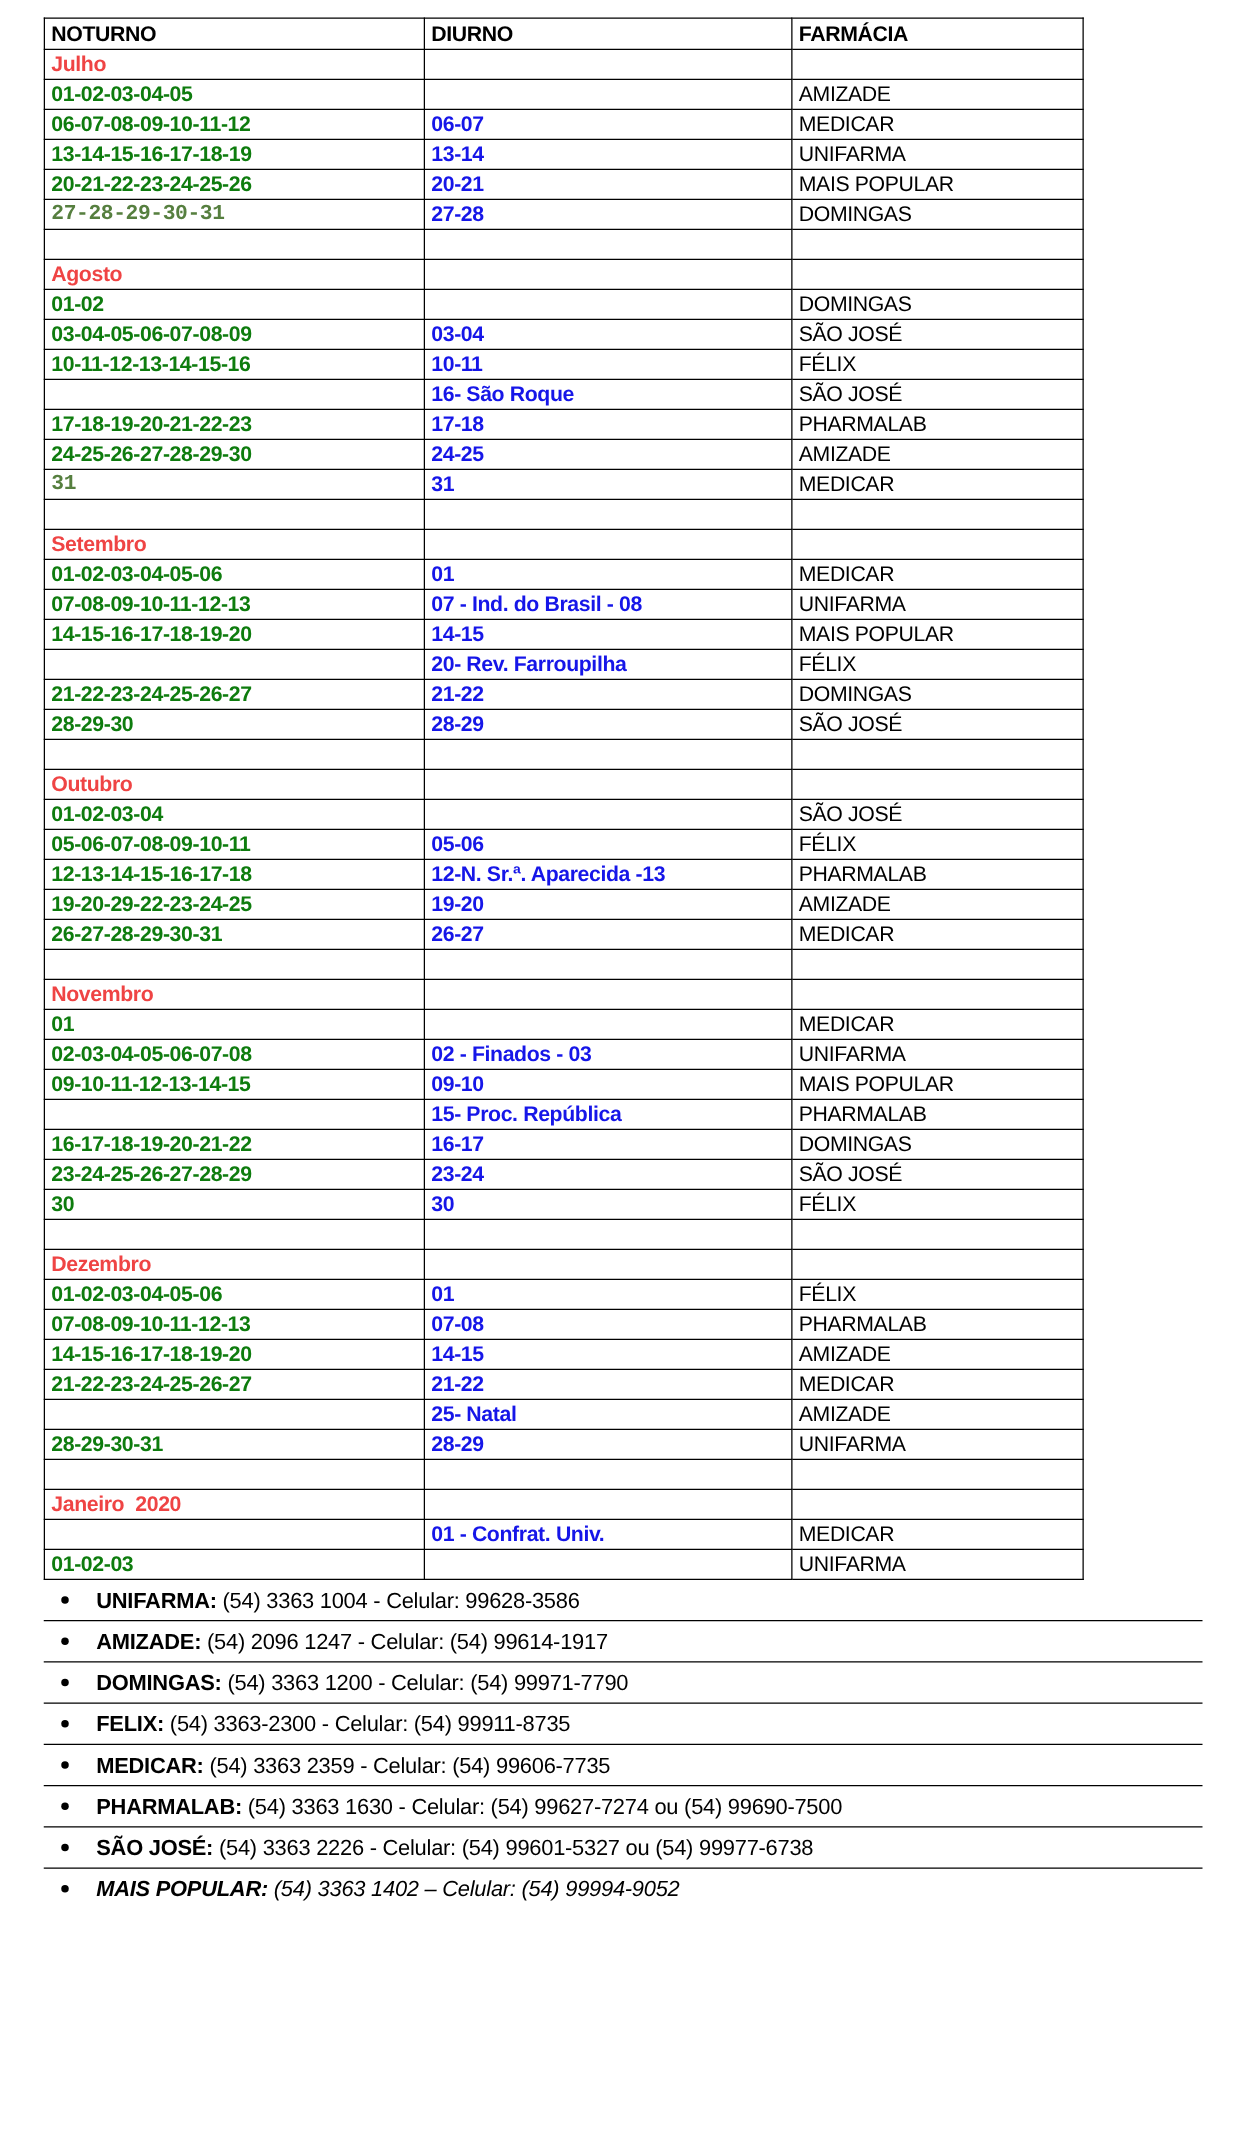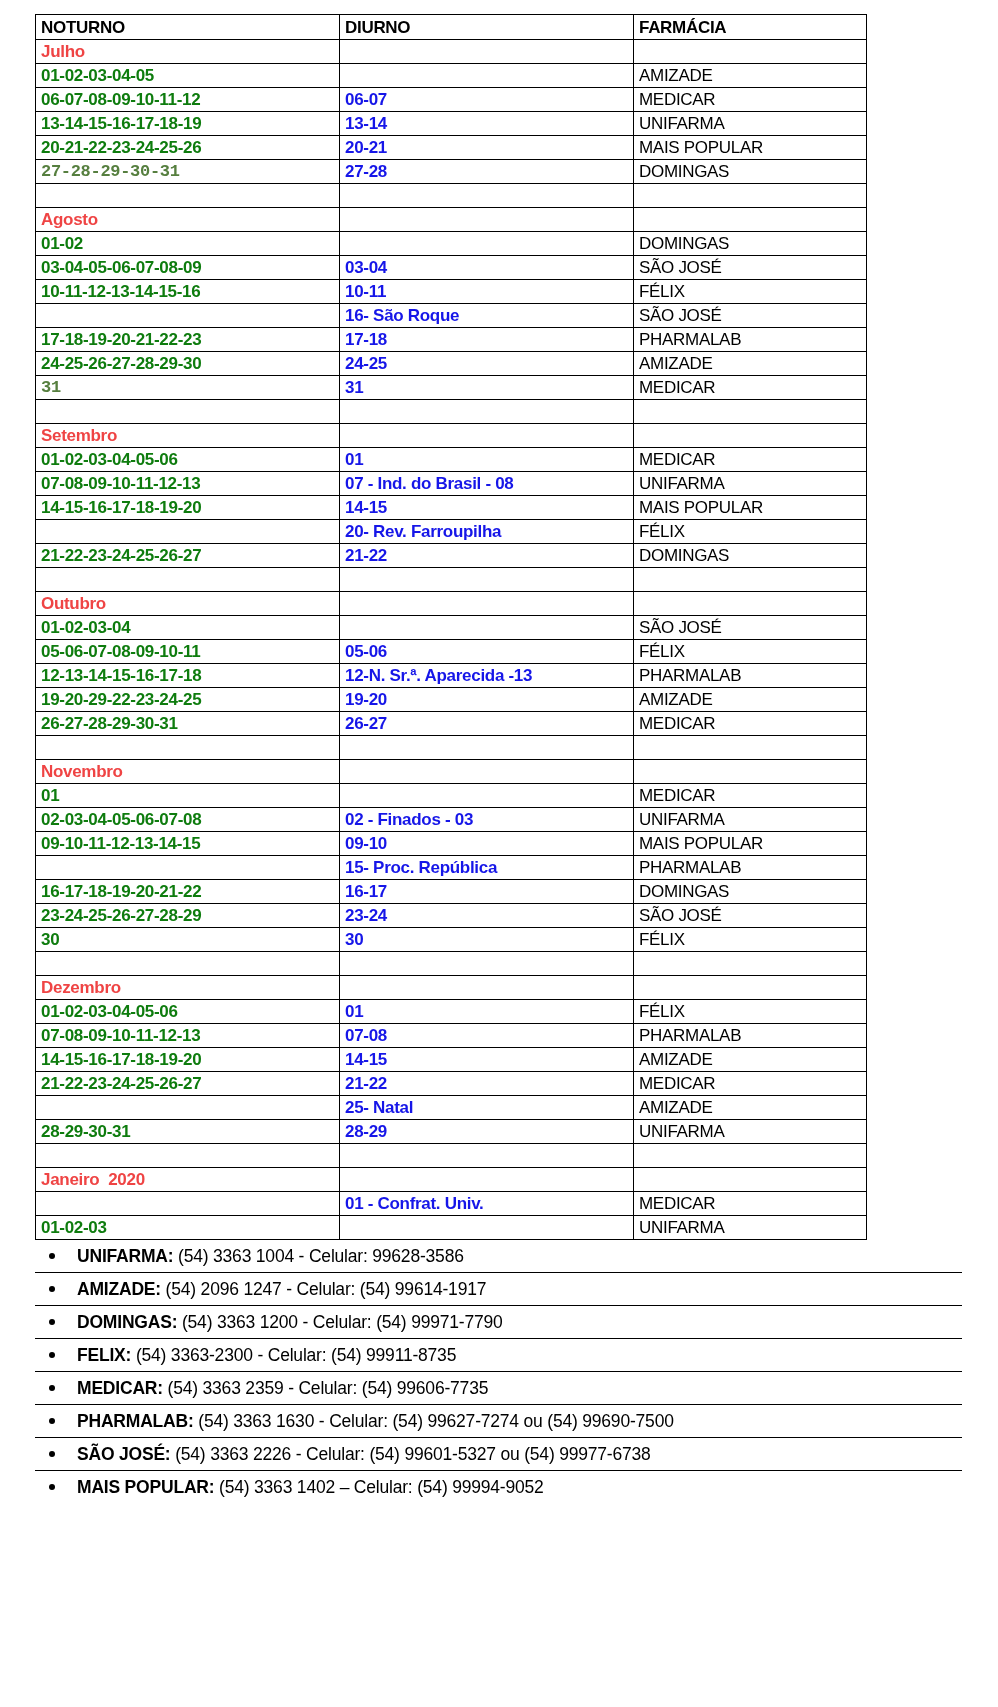--- a/index.html
+++ b/index.html
@@ -64,21 +64,21 @@
   }
   ul.contacts li {
     position: relative;
     padding: 6px 0 6px 42px;
     font-size: 17.5px;
     line-height: 20px;
     color: #000000;
     border-bottom: 1px solid #000000;
     letter-spacing: -0.2px;
   }
-  ul.contacts li:last-child { border-bottom: none; }
+  ul.contacts li:last-child { border-bottom: none; font-style: italic; }
   ul.contacts li .bullet {
     position: absolute;
     left: 14px;
     top: 13px;
     width: 6px;
     height: 6px;
     border-radius: 50%;
     background: #000000;
   }
   ul.contacts li .cname { font-weight: bold; }
@@ -206,20 +206,25 @@
           <td class="noturno green"></td>
           <td class="diurno">20- Rev. Farroupilha</td>
           <td class="farmacia">FÉLIX</td>
         </tr>
         <tr>
           <td class="noturno green">21-22-23-24-25-26-27</td>
           <td class="diurno">21-22</td>
           <td class="farmacia">DOMINGAS</td>
         </tr>
         <tr>
+          <td class="noturno green">28-29-30</td>
+          <td class="diurno">28-29</td>
+          <td class="farmacia">SÃO JOSÉ</td>
+        </tr>
+        <tr>
           <td class="noturno green"></td>
           <td class="diurno"></td>
           <td class="farmacia"></td>
         </tr>
         <tr>
           <td class="month">Outubro</td>
           <td class="diurno"></td>
           <td class="farmacia"></td>
         </tr>
         <tr>

